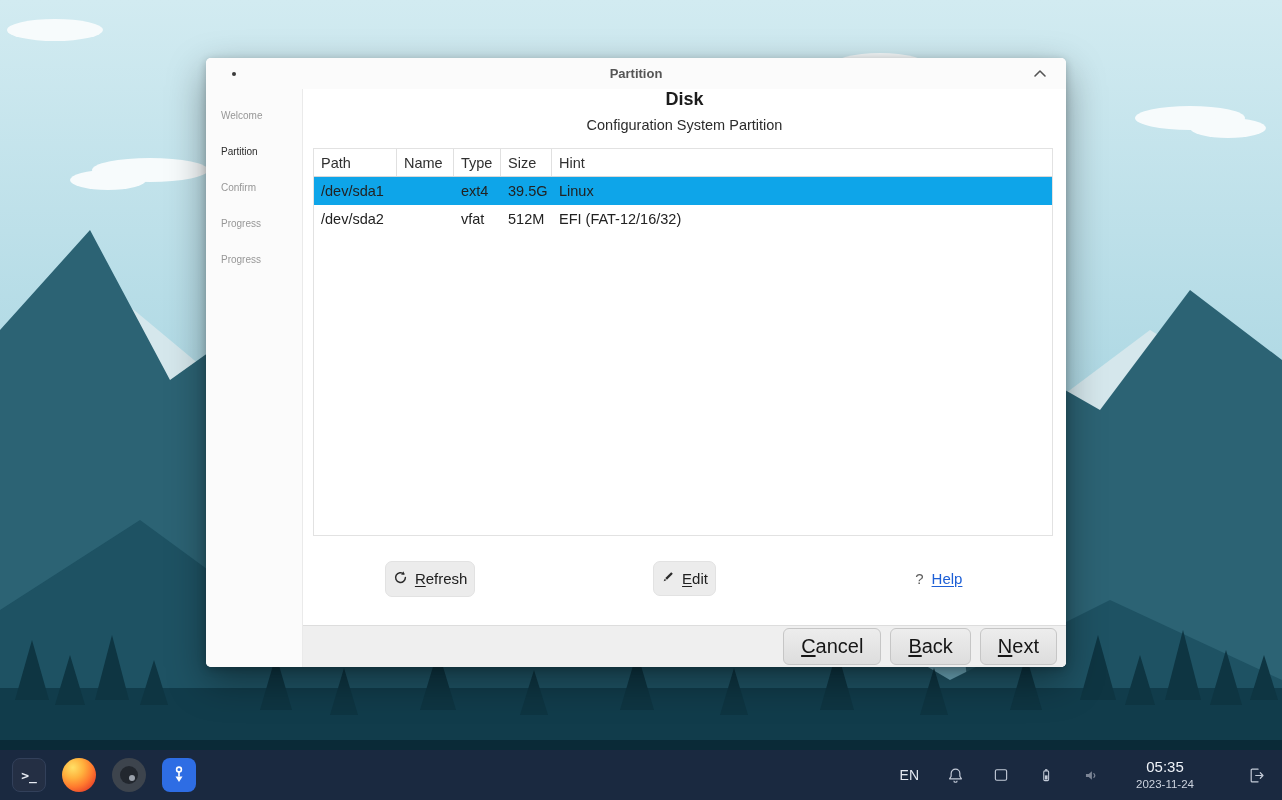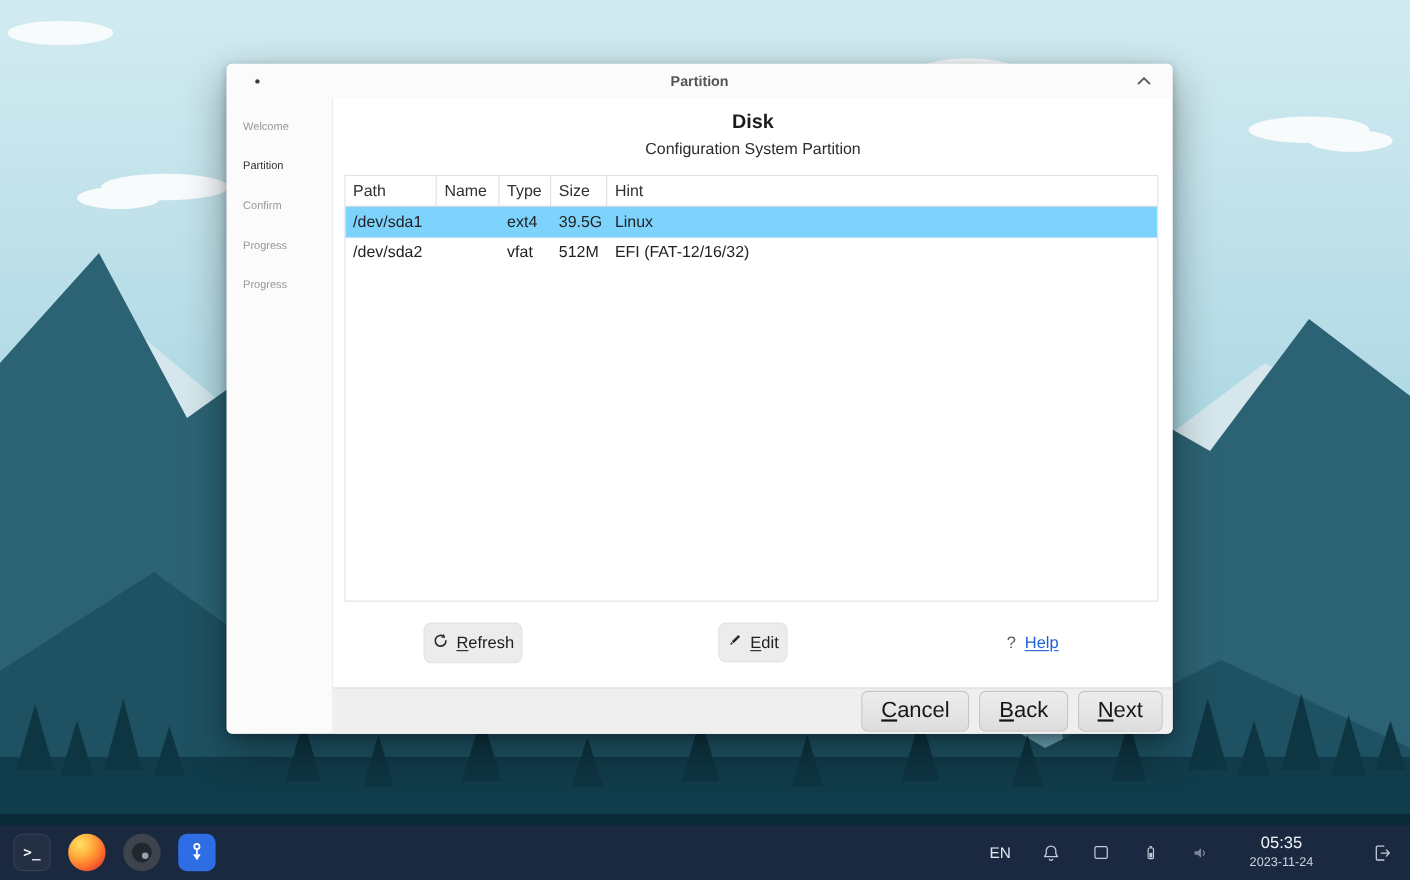--- a/index.html
+++ b/index.html
@@ -32,33 +32,33 @@
     width: 97px; background: #fbfbfb; border-right: 1px solid #eaeaea;
     padding-top: 8px; flex: 0 0 auto;
   }
   .side-item {
     height: 36px; display: flex; align-items: center; padding-left: 15px;
     font-size: 10px; color: #979797; cursor: default; white-space: nowrap;
   }
   .side-item.active { color: #2d2d2d; font-weight: 500; }
 
   .main { flex: 1; display: flex; flex-direction: column; background: #fff; min-width: 0; }
-  .heading { margin-top: 11px; text-align: center; font-size: 18px; font-weight: bold; color: #1c1c1c; }
+  .heading { text-align: center; font-size: 18px; font-weight: bold; color: #1c1c1c; }
   .subheading { margin-top: 7px; text-align: center; font-size: 14.5px; color: #2c2c2c; }
 
   .table-wrap {
     margin: 15px 13px 0 10px; height: 388px;
     border: 1px solid #e2e2e2; background: #fff; overflow: hidden;
   }
   .t-row { display: grid; grid-template-columns: 83px 57px 47px 51px 1fr; height: 28px; align-items: center; }
   .t-head { border-bottom: 1px solid #d8d8d8; }
   .t-head .t-cell { color: #303030; border-right: 1px solid #e0e0e0; height: 100%; display: flex; align-items: center; }
   .t-head .t-cell:last-child { border-right: none; }
   .t-cell { padding-left: 7px; font-size: 14.5px; color: #222; overflow: hidden; white-space: nowrap; }
-  .t-row.selected { background: #7dd3fc; }
+  .t-row.selected { background: #0ea5e9; }
 
   .actions {
     flex: 1; display: grid; grid-template-columns: 1fr 1fr 1fr;
     align-items: center; justify-items: center; padding-bottom: 4px;
   }
   .action-btn {
     display: inline-flex; align-items: center; gap: 7px;
     background: #ececec; border: 1px solid #e2e2e2; border-radius: 7px;
     padding: 8px 7px; font-size: 15px; color: #202020; cursor: pointer;
     font-family: "Liberation Sans", sans-serif;

